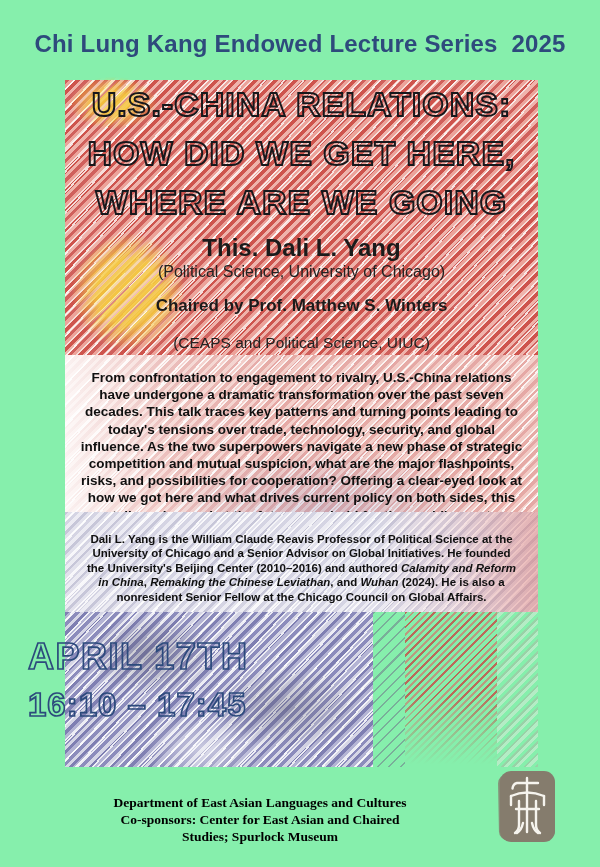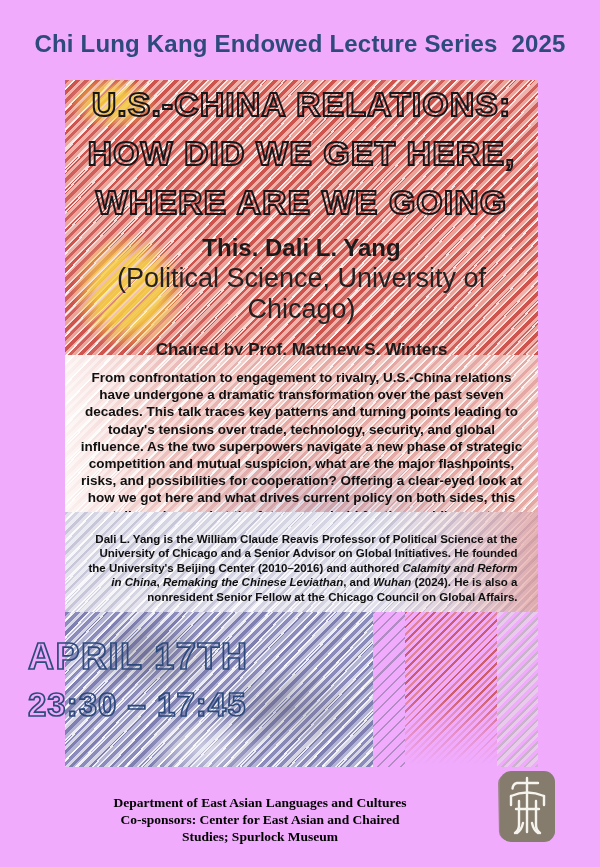--- a/index.html
+++ b/index.html
@@ -1,17 +1,17 @@
 <!DOCTYPE html>
 <html><head>
 <meta charset="utf-8">
 <style>
   html,body{margin:0;padding:0;background:#ffffff;}
   .poster{
-    position:relative; width:600px; height:867px; background:#f0abfc;
+    position:relative; width:600px; height:867px; background:#86efac;
     font-family:"Liberation Sans","DejaVu Sans",sans-serif; overflow:hidden;
   }
   
   .series-title{
     position:absolute; top:30px; left:0; width:600px; text-align:center;
     font-size:24px; font-weight:bold; color:#2e4a7c; letter-spacing:.2px; white-space:pre;
   }
   
   .art{position:absolute;}
   .red-block{
@@ -32,21 +32,21 @@
     mask-image:radial-gradient(closest-side at 40% 50%, #000 35%, transparent 85%);}
   
   .outline-dark{color:transparent; -webkit-text-stroke:2px #17181c;}
   .outline-navy{color:transparent; -webkit-text-stroke:1.7px #2c4a7c;}
   @supports not (-webkit-text-stroke:1px #000){
     .outline-dark{color:#17181c;} .outline-navy{color:#2c4a7c;}
   }
   .main-title{position:relative; margin:0; padding-top:0; font-weight:bold;
     font-size:34px; line-height:49px; letter-spacing:1px;}
   .speaker-name{position:relative; margin-top:7px; font-size:24px; font-weight:bold; color:#1b1b1b;}
-  .speaker-affil{position:relative; margin-top:1px; font-size:27px; color:#222;}
+  .speaker-affil{position:relative; margin-top:1px; font-size:16px; color:#222;}
   .chair-name{position:relative; margin-top:15px; font-size:17px; font-weight:bold; color:#1b1b1b;}
   .chair-affil{position:relative; margin-top:18px; font-size:15.5px; color:#222;}
   .wash-block{
     left:65px; top:355px; width:473px; height:157px;
     background-color:#f6e4e1;
     background-image:
       linear-gradient(to right, rgba(255,255,255,.85), rgba(255,255,255,.25) 22%, rgba(255,255,255,0) 45%),
       radial-gradient(220px 90px at 55% 102%, rgba(150,150,190,.32), rgba(150,150,190,0) 75%),
       repeating-linear-gradient(133deg, rgba(255,255,255,0) 0 6px, rgba(255,255,255,.85) 6px 7.5px, rgba(255,255,255,0) 7.5px 14px),
       repeating-linear-gradient(135deg, rgba(208,96,92,.45) 0 3px, rgba(236,163,154,.4) 3px 6px, rgba(255,255,255,.55) 6px 7.5px, rgba(206,84,77,.4) 7.5px 11px, rgba(239,179,171,.4) 11px 14px);
@@ -55,21 +55,21 @@
     line-height:17.2px; color:#101010; text-align:center;}
   .bio-block{
     left:65px; top:512px; width:473px; height:100px;
     background-color:#efeef4;
     background-image:
       linear-gradient(to left, rgba(219,120,115,.5), rgba(219,120,115,.15) 18%, rgba(219,120,115,0) 34%),
       repeating-linear-gradient(133deg, rgba(255,255,255,0) 0 6px, rgba(255,255,255,.8) 6px 7.5px, rgba(255,255,255,0) 7.5px 14px),
       repeating-linear-gradient(135deg, rgba(134,134,172,.38) 0 2.5px, rgba(196,196,218,.3) 2.5px 5.5px, rgba(255,255,255,.6) 5.5px 7px, rgba(158,158,192,.32) 7px 10.5px, rgba(230,230,240,.35) 10.5px 14px);
   }
   .bio{margin:20px auto 8px; width:432px; font-size:11.5px; font-weight:bold;
-    line-height:14.4px; color:#101010; text-align:right;}
+    line-height:14.4px; color:#101010; text-align:center;}
   
   .bottom-band{left:65px; top:612px; width:473px; height:155px;}
   .bb-blue{position:absolute; left:0; top:0; width:308px; height:155px;
     background-color:#a2a2c8;
     background-image:
       radial-gradient(95px 55px at 28% 28%, rgba(84,84,100,.35), rgba(84,84,100,0) 70%),
       radial-gradient(110px 60px at 72% 62%, rgba(84,84,100,.3), rgba(84,84,100,0) 70%),
       radial-gradient(85px 50px at 45% 88%, rgba(255,255,255,.55), rgba(255,255,255,0) 70%),
       repeating-linear-gradient(133deg, rgba(255,255,255,0) 0 5px, rgba(255,255,255,.85) 5px 6.5px, rgba(255,255,255,0) 6.5px 12px),
       repeating-linear-gradient(135deg, #7f7fb2 0 3px, #b4b4d4 3px 6px, #ececf4 6px 7.5px, #8c8cbc 7.5px 11px, #d6d6e6 11px 14px);}
@@ -123,21 +123,21 @@
 
   <div class="art bottom-band">
     <div class="bb-blue"></div>
     <div class="bb-hatch"></div>
     <div class="bb-red"></div>
     <div class="bb-green"></div>
   </div>
 
   <div class="date-block">
     <div class="date-line outline-navy">APRIL 17TH</div>
-    <div class="time-line outline-navy">23:30 – 17:45</div>
+    <div class="time-line outline-navy">16:10 – 17:45</div>
   </div>
 
 
   <div class="footer">
     <div>Department of East Asian Languages and Cultures</div>
     <div>Co-sponsors: Center for East Asian and Chaired</div>
     <div>Studies; Spurlock Museum</div>
   </div>
 
   <svg class="seal" viewBox="0 0 61 77" xmlns="http://www.w3.org/2000/svg" aria-hidden="true">

